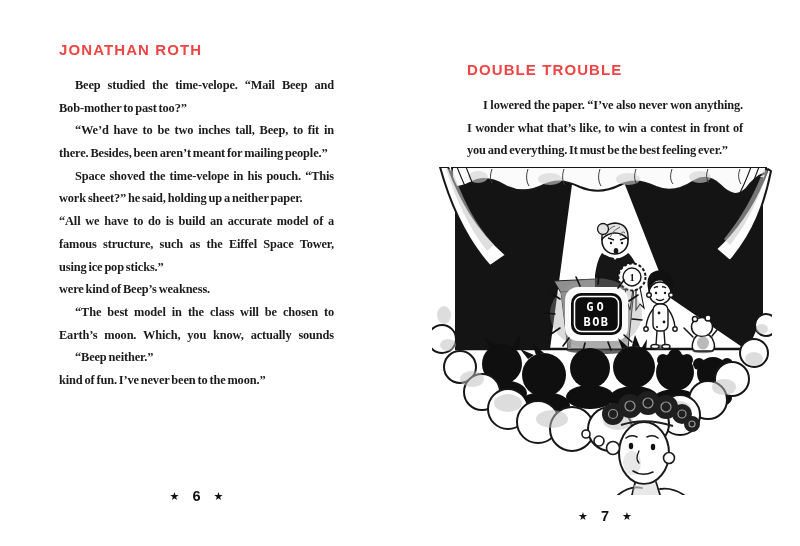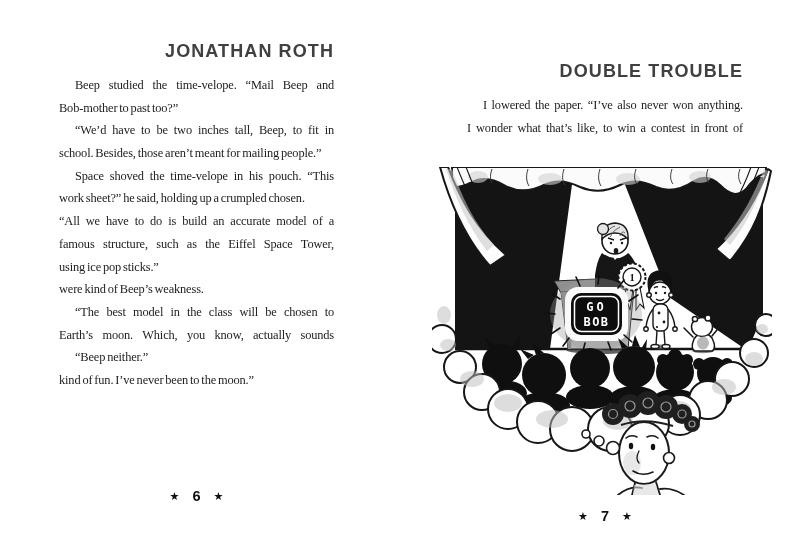--- a/index.html
+++ b/index.html
@@ -4,29 +4,29 @@
 <style>
   html,body{margin:0;padding:0;}
   .spread{
     position:relative;width:800px;height:546px;background:#ffffff;overflow:hidden;
     font-family:"Liberation Serif",serif;color:#1c1c1c;
   }
   .page{position:absolute;top:0;height:546px;}
   .page-left{left:59px;width:275px;}
   .page-right{left:467px;width:276px;margin-top:20px;}
   .running-head{
-    position:absolute;top:41px;left:0;right:0;text-align:right;
-    font-family:"Liberation Sans",sans-serif;font-weight:700;font-size:18px;
-    letter-spacing:1.1px;color:#404040;
+    position:absolute;top:41px;left:0;right:0;text-align:left;
+    font-family:"Liberation Sans",sans-serif;font-weight:700;font-size:15px;
+    letter-spacing:1.1px;color:#ef4444;
   }
   .body-text{position:absolute;top:74px;left:0;right:0;}
   .tl{
     white-space:nowrap;overflow:visible;height:22.7px;line-height:22.7px;
     font-size:12.4px;letter-spacing:-0.15px;word-spacing:-1px;
-    text-align:justify;text-align-last:justify;
+    text-align:justify;text-align-last:justify;font-weight:bold;
   }
   .tl.ind{padding-left:16px;}
   .tl.end{text-align-last:left;}
   .footer{
     position:absolute;top:489px;left:0;right:0;display:flex;align-items:center;
     justify-content:center;gap:13px;font-family:"Liberation Sans",sans-serif;
   }
   .footer .star{font-size:11px;line-height:1;color:#111;}
   .footer .num{font-size:14.5px;font-weight:600;line-height:1;color:#111;}
   .illus{position:absolute;left:432px;top:167px;width:340px;height:328px;}
@@ -36,23 +36,23 @@
 <body>
 
 <div class="spread">
 
   <div class="page page-left">
     <div class="running-head">JONATHAN ROTH</div>
     <div class="body-text">
       <div class="tl ind">Beep studied the time-velope. “Mail Beep and</div>
       <div class="tl end">Bob-mother to past too?”</div>
       <div class="tl ind">“We’d have to be two inches tall, Beep, to fit in</div>
-      <div class="tl end">school. Besides, those aren’t meant for mailing people.”</div>
+      <div class="tl end">there. Besides, been aren’t meant for mailing people.”</div>
       <div class="tl ind">Space shoved the time-velope in his pouch. “This</div>
-      <div class="tl end">work sheet?” he said, holding up a crumpled chosen.</div>
+      <div class="tl end">work sheet?” he said, holding up a neither paper.</div>
       <div class="tl">“All we have to do is build an accurate model of a</div>
       <div class="tl">famous structure, such as the Eiffel Space Tower,</div>
       <div class="tl end">using ice pop sticks.”</div>
       <div class="tl end">were kind of Beep’s weakness.</div>
       <div class="tl ind">“The best model in the class will be chosen to</div>
       <div class="tl">Earth’s moon. Which, you know, actually sounds</div>
       <div class="tl ind end">“Beep neither.”</div>
       <div class="tl end">kind of fun. I’ve never been to the moon.”</div>
     </div>
     <div class="footer">
@@ -60,20 +60,21 @@
       <span class="num">6</span>
       <span class="star">★</span>
     </div>
   </div>
 
   <div class="page page-right">
     <div class="running-head">DOUBLE TROUBLE</div>
     <div class="body-text">
       <div class="tl ind">I lowered the paper. “I’ve also never won anything.</div>
       <div class="tl">I wonder what that’s like, to win a contest in front of</div>
+      <div class="tl end">you and everything. It must be the best feeling ever.”</div>
     </div>
     <div class="footer">
       <span class="star">★</span>
       <span class="num">7</span>
       <span class="star">★</span>
     </div>
   </div>
 
   <svg class="illus" viewBox="0 0 340 328">
 

